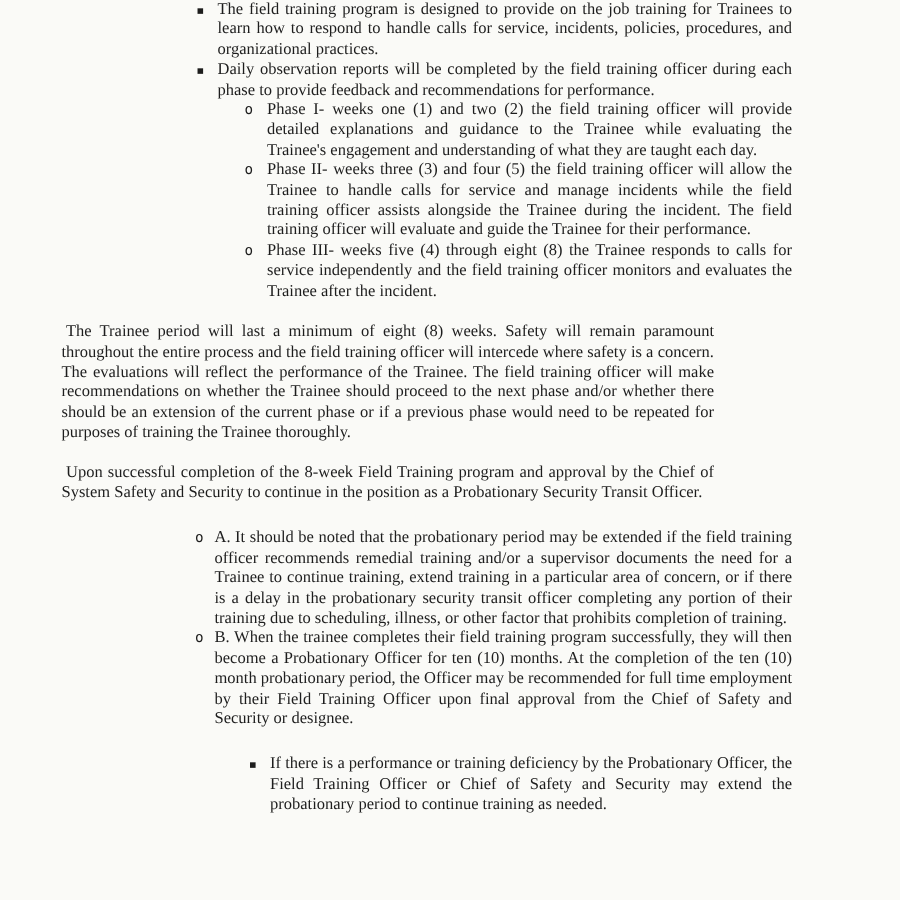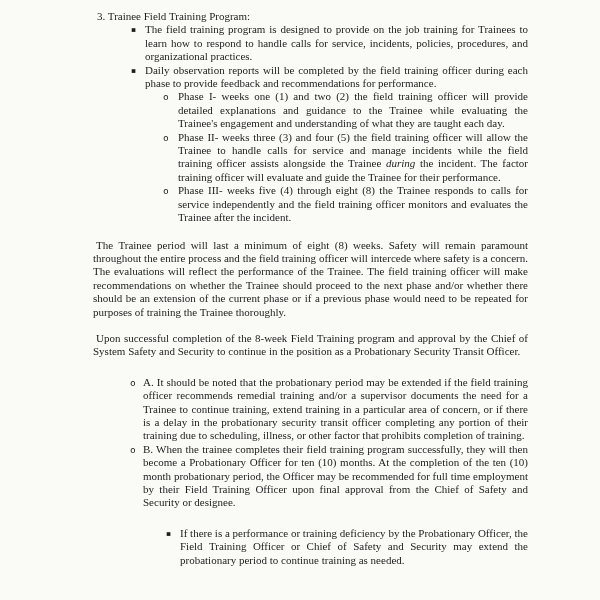--- a/index.html
+++ b/index.html
@@ -33,55 +33,54 @@
   
   .note-item { margin: 17px 0 0 166px; width: 362px; }
   .note-item .marker { flex: none; width: 14px; }
 
   .marker { line-height: 13.4px; }
   .sq-glyph { font-size: 7.5px; font-family: "DejaVu Sans", sans-serif; }
   .circ-glyph { font-size: 9.5px; font-family: "DejaVu Sans Mono", monospace; }
 
   .jtext { flex: 1; text-align: justify; }
   .para {
-    margin-left: 93px;
+    margin-left: 41px;
     width: 435px;
     text-align: justify;
     text-indent: 3px;
   }
   .para-trainee { margin-top: 14px; }
   .para-upon { margin-top: 13px; }
   .provisions { margin-top: 17px; }
-  .em { font-style: italic; }
+  .em { }
 </style>
 </head>
 <body>
 
 <div class="page">
 
-  <div class="heading">3. Trainee Field Training Program:</div>
 
   <div class="flex-item l1-item">
     <span class="marker sq-glyph">▪</span>
     <div class="jtext">The field training program is designed to provide on the job training for Trainees to learn how to respond to handle calls for service, incidents, policies, procedures, and organizational practices.</div>
   </div>
 
   <div class="flex-item l1-item">
     <span class="marker sq-glyph">▪</span>
     <div class="jtext">Daily observation reports will be completed by the field training officer during each phase to provide feedback and recommendations for performance.</div>
   </div>
 
   <div class="flex-item l2-item">
     <span class="marker circ-glyph">o</span>
     <div class="jtext">Phase I- weeks one (1) and two (2) the field training officer will provide detailed explanations and guidance to the Trainee while evaluating the Trainee's engagement and understanding of what they are taught each day.</div>
   </div>
 
   <div class="flex-item l2-item">
     <span class="marker circ-glyph">o</span>
-    <div class="jtext"><span>Phase II- weeks three (3) and four (5) the field training officer will allow the Trainee to handle calls for service and manage incidents while the field training officer assists alongside the Trainee </span><span class="em">during</span><span> the incident.  The factor training officer will evaluate and guide the Trainee for their performance.</span></div>
+    <div class="jtext"><span>Phase II- weeks three (3) and four (5) the field training officer will allow the Trainee to handle calls for service and manage incidents while the field training officer assists alongside the Trainee </span><span class="em">during</span><span> the incident.  The field training officer will evaluate and guide the Trainee for their performance.</span></div>
   </div>
 
   <div class="flex-item l2-item">
     <span class="marker circ-glyph">o</span>
     <div class="jtext">Phase III- weeks five (4) through eight (8) the Trainee responds to calls for service independently and the field training officer monitors and evaluates the Trainee after the incident.</div>
   </div>
 
   <div class="para para-trainee">The Trainee period will last a minimum of eight (8) weeks.  Safety will remain paramount throughout the entire process and the field training officer will intercede where safety is a concern.  The evaluations will reflect the performance of the Trainee.  The field training officer will make recommendations on whether the Trainee should proceed to the next phase and/or whether there should be an extension of the current phase or if a previous phase would need to be repeated for purposes of training the Trainee thoroughly.</div>
 
   <div class="para para-upon">Upon successful completion of the 8-week Field Training program and approval by the Chief of System Safety and Security to continue in the position as a Probationary Security Transit Officer.</div>

